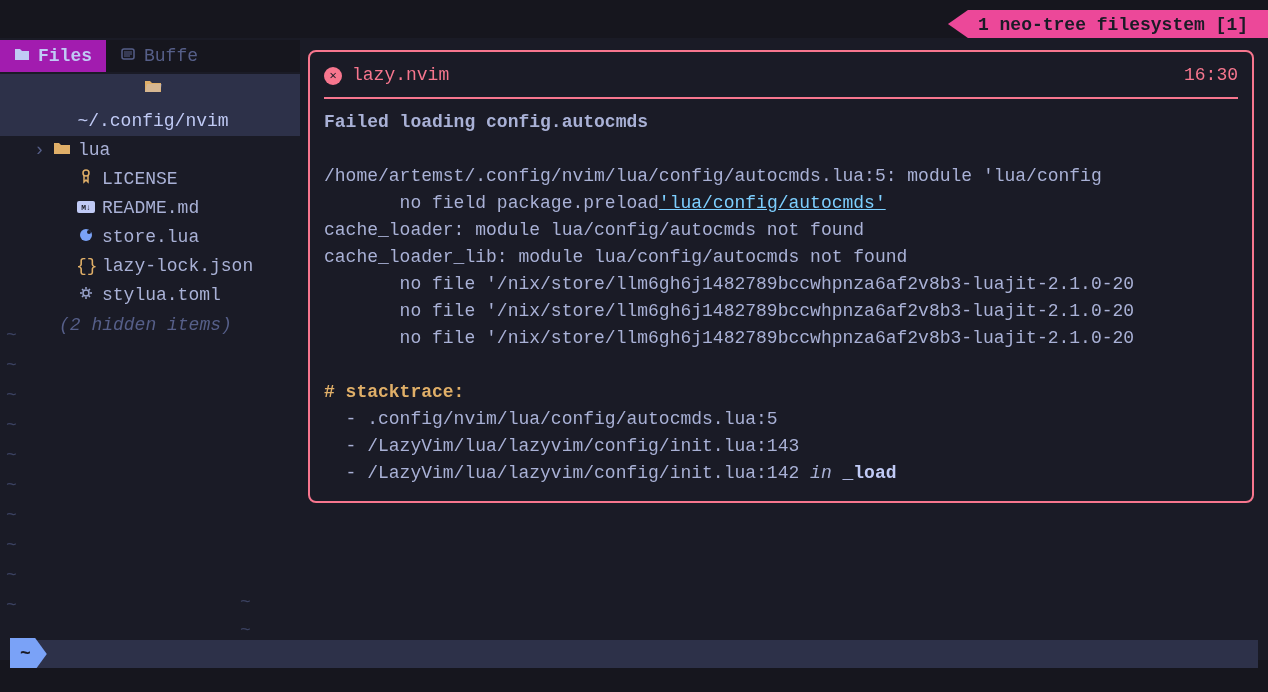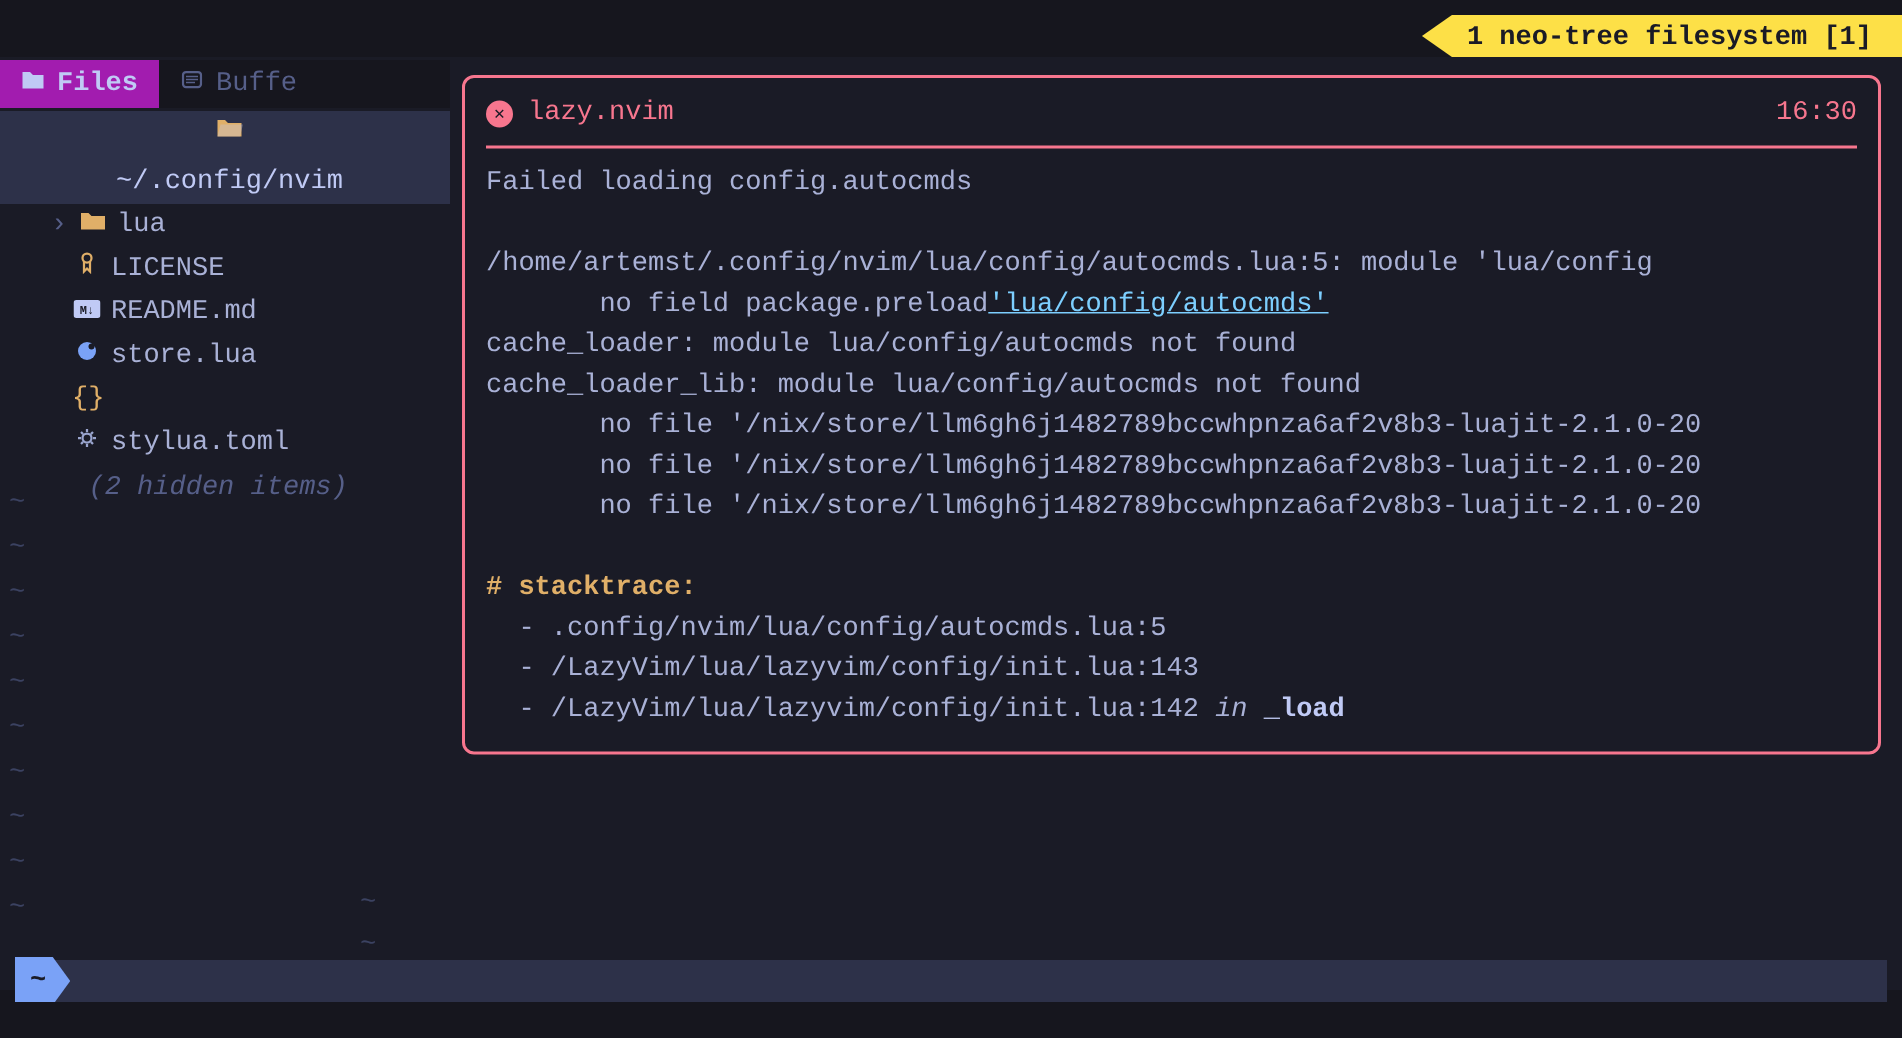--- a/index.html
+++ b/index.html
@@ -23,21 +23,21 @@
       background: #16161e;
     }
     .winbar {
       display: flex;
       justify-content: flex-end;
       height: 28px;
       background: #16161e;
       padding-right: 0;
     }
     .winbar-badge {
-      background: #fde047;
+      background: #ec4899;
       color: #1a1b26;
       padding: 2px 20px 2px 30px;
       font-weight: bold;
       position: relative;
       clip-path: polygon(20px 0, 100% 0, 100% 100%, 20px 100%, 0 50%);
     }
     .main-area {
       display: flex;
       height: calc(100% - 70px);
     }
@@ -83,20 +83,21 @@
     .tree-item.root {
       background: #2d3149;
       color: #c0caf5;
       flex-direction: column;
     }
     .tree-item.indent {
       padding-left: 34px;
     }
     .tree-item.indent2 {
       padding-left: 48px;
+      margin-left: 28px;
     }
     .tree-item .arrow {
       color: #565f89;
       width: 12px;
       display: inline-block;
     }
     .tree-item .icon {
       width: 20px;
       display: inline-block;
       text-align: center;
@@ -167,21 +168,21 @@
     .notif-time {
       color: #f7768e;
     }
     .notif-body {
       color: #a9b1d6;
       white-space: pre;
       overflow: hidden;
     }
     .notif-body .heading {
       color: #a9b1d6;
-      font-weight: normal;
+      font-weight: bold;
     }
     .notif-body .linked {
       color: #7dcfff;
       text-decoration: underline;
     }
     .notif-body .yellow {
       color: #e0af68;
       font-weight: bold;
     }
     .notif-body .italic {
@@ -312,20 +313,21 @@
           <svg width="14" height="14" viewBox="0 0 14 14">
               <circle cx="7" cy="7" r="6" fill="#7aa2f7"></circle>
               <circle cx="10" cy="4" r="2" fill="#1a1b26"></circle>
             </svg>
         </span>
         <span>store.lua</span>
       </div>
 
       <div class="tree-item indent2">
         <span class="icon json-icon">{}</span>
+        <span>lazy-lock.json</span>
       </div>
 
       <div class="tree-item indent2">
         <span class="icon toml-icon">
           <svg width="14" height="14" viewBox="0 0 14 14">
               <circle cx="7" cy="7" r="3" fill="none" stroke="#9aa5ce" stroke-width="1.5"></circle>
               <path d="M7 1v2M7 11v2M1 7h2M11 7h2M3 3l1.4 1.4M9.6 9.6L11 11M3 11l1.4-1.4M9.6 4.4L11 3" stroke="#9aa5ce" stroke-width="1.5"></path>
             </svg>
         </span>
         <span>stylua.toml</span>

